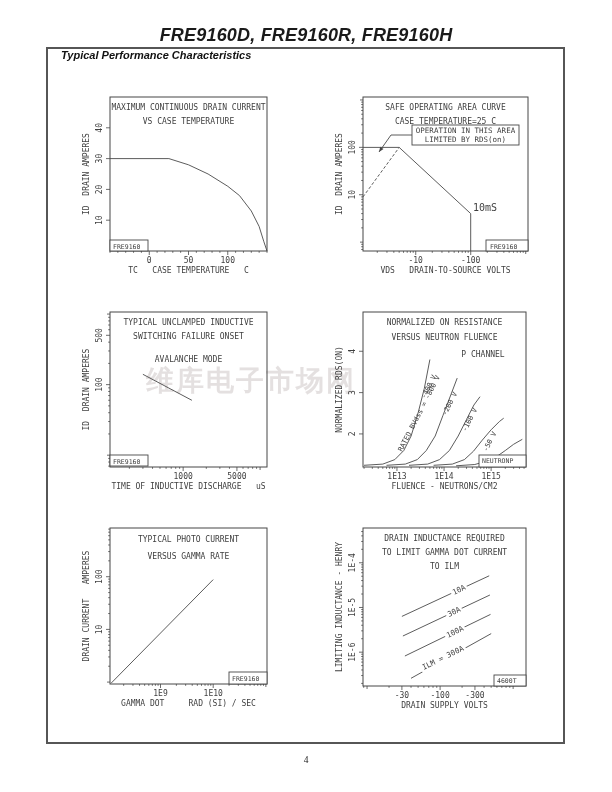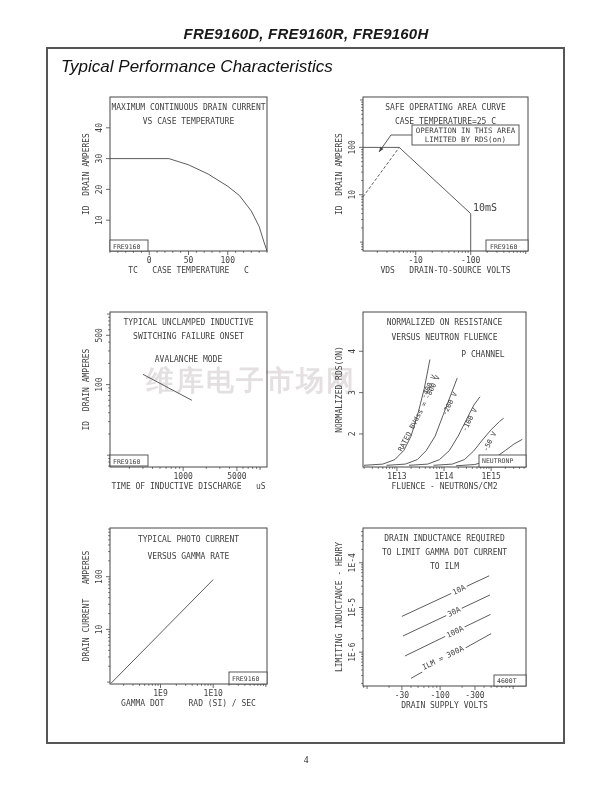--- a/index.html
+++ b/index.html
@@ -1,23 +1,23 @@
 <!DOCTYPE html>
 <html><head>
 <meta charset="utf-8">
 <style>
   html,body{margin:0;padding:0;background:#fff;}
   .page{position:relative;width:612px;height:792px;background:#fff;overflow:hidden;
         font-family:"Liberation Sans",sans-serif;}
   .header-title{position:absolute;top:25px;left:0;width:612px;text-align:center;
-        font-style:italic;font-weight:bold;font-size:15px;color:#1a1a1a;letter-spacing:.2px;}
+        font-style:italic;font-weight:bold;font-size:18px;color:#1a1a1a;letter-spacing:.2px;}
   .main-box{position:absolute;left:46px;top:47px;width:515px;height:693px;
         border:2px solid #565656;background:#fff;}
-  .box-title{position:absolute;left:13px;top:8px;font-style:italic;font-weight:normal;
-        font-size:17px;color:#111;}
+  .box-title{position:absolute;left:13px;top:0;font-style:italic;font-weight:bold;
+        font-size:11px;color:#111;}
   .watermark{position:absolute;left:146px;top:362px;z-index:1;
         font-family:"DejaVu Sans",sans-serif;font-weight:bold;font-size:28px;
         color:#cfc8c8;opacity:.55;letter-spacing:2px;pointer-events:none;}
   #charts{position:absolute;left:0;top:0;z-index:2;}
   #charts text{font-family:"DejaVu Sans Mono",monospace;fill:#3f3f3f;white-space:pre;}
   .frame{fill:none;stroke:#474747;stroke-width:1;}
   .tick{stroke:#474747;stroke-width:.8;}
   .curve{fill:none;stroke:#4a4a4a;stroke-width:.9;}
   .cbox{fill:#fff;stroke:#474747;stroke-width:.9;}
   .page-number{position:absolute;top:755px;left:0;width:612px;text-align:center;

